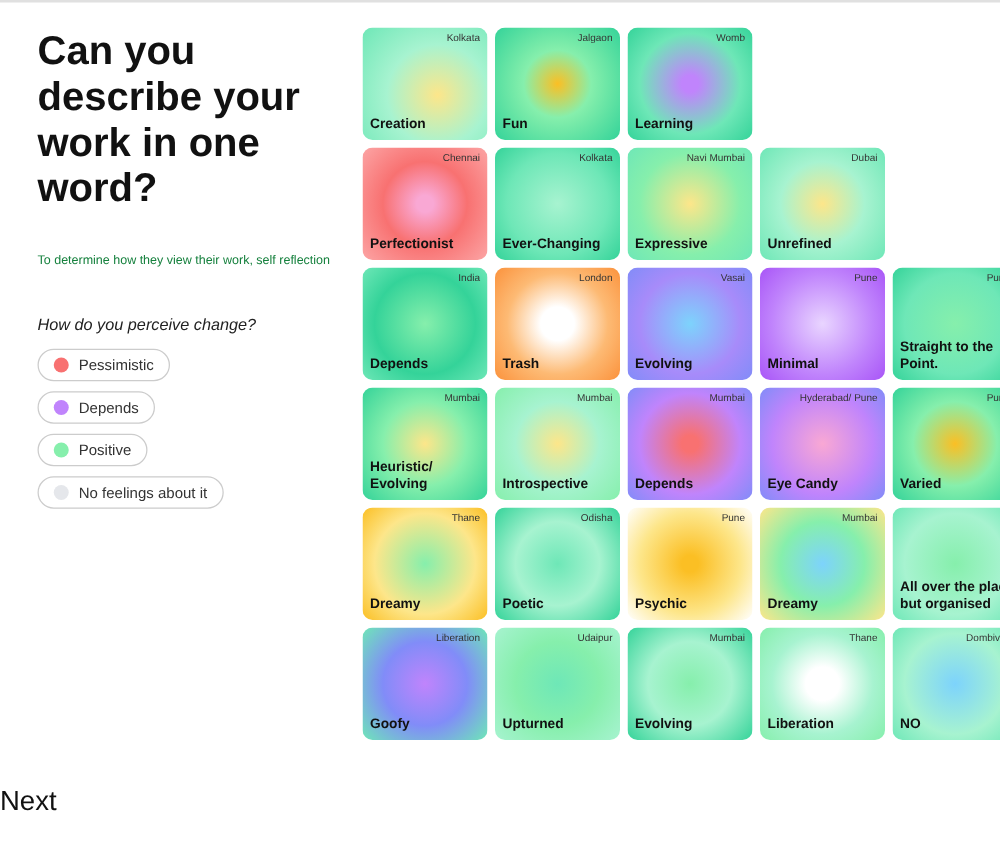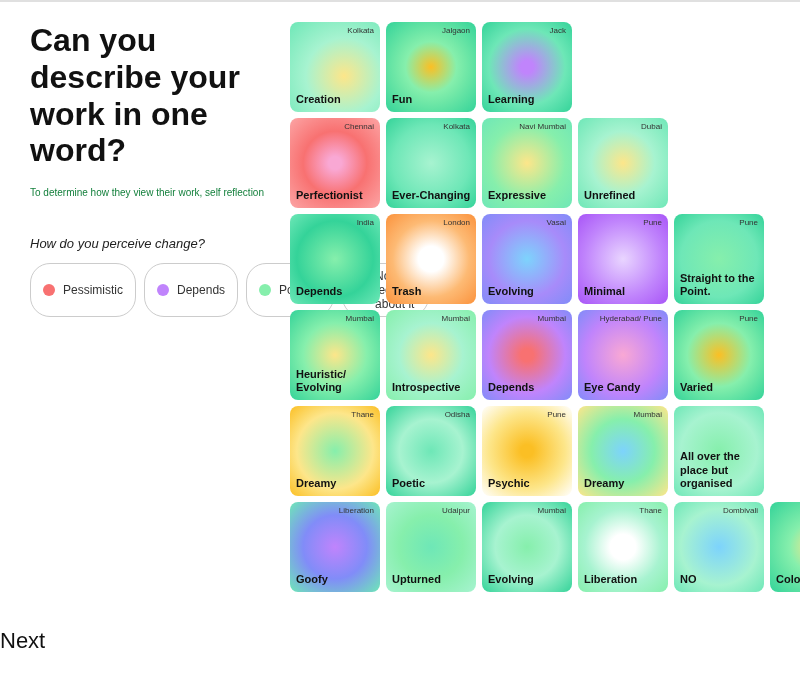--- a/index.html
+++ b/index.html
@@ -22,38 +22,38 @@
     }
     .left-panel {
       width: 240px;
       flex-shrink: 0;
     }
     .main-title {
       font-size: 32px;
       font-weight: 700;
       line-height: 1.15;
       color: #111;
-      margin-bottom: 16px;
+      margin-bottom: 32px;
     }
     .subtitle {
       font-size: 10px;
       color: #15803d;
       line-height: 1.5;
       margin-bottom: 36px;
     }
     .question-label {
       font-size: 13px;
       font-style: italic;
       color: #222;
       margin-bottom: 12px;
       margin-top: 18px;
     }
     .radio-group {
       display: flex;
-      flex-direction: row;
+      flex-direction: column;
       gap: 8px;
     }
     .radio-item {
       display: flex;
       align-items: center;
       gap: 8px;
       border: 1px solid #ccc;
       border-radius: 20px;
       padding: 5px 12px;
       width: fit-content;
@@ -71,21 +71,21 @@
     }
     .right-panel {
       flex: 1;
     }
     .grid-row {
       display: flex;
       gap: 6px;
       margin-bottom: 6px;
     }
     .card {
-      width: 90px;
+      width: 100px;
       height: 90px;
       border-radius: 8px;
       position: relative;
       overflow: hidden;
       flex-shrink: 0;
     }
     .card-city {
       position: absolute;
       top: 4px;
       right: 6px;
@@ -162,21 +162,21 @@
           <div class="card-city">Kolkata</div>
           <div class="card-label">Creation</div>
         </div>
         <div class="card">
           <div class="card-bg" style="background: radial-gradient(circle, rgb(251, 191, 36) 0%, rgb(134, 239, 172) 40%, rgb(52, 211, 153) 100%);"></div>
           <div class="card-city">Jalgaon</div>
           <div class="card-label">Fun</div>
         </div>
         <div class="card">
           <div class="card-bg" style="background: radial-gradient(circle, rgb(192, 132, 252) 10%, rgb(110, 231, 183) 60%, rgb(52, 211, 153) 100%);"></div>
-          <div class="card-city">Jack</div>
+          <div class="card-city">Womb</div>
           <div class="card-label">Learning</div>
         </div>
       </div>
       <div class="grid-row">
         <div class="card">
           <div class="card-bg" style="background: radial-gradient(circle, rgb(249, 168, 212) 10%, rgb(248, 113, 113) 50%, rgb(252, 165, 165) 100%);"></div>
           <div class="card-city">Chennai</div>
           <div class="card-label">Perfectionist</div>
         </div>
         <div class="card">

